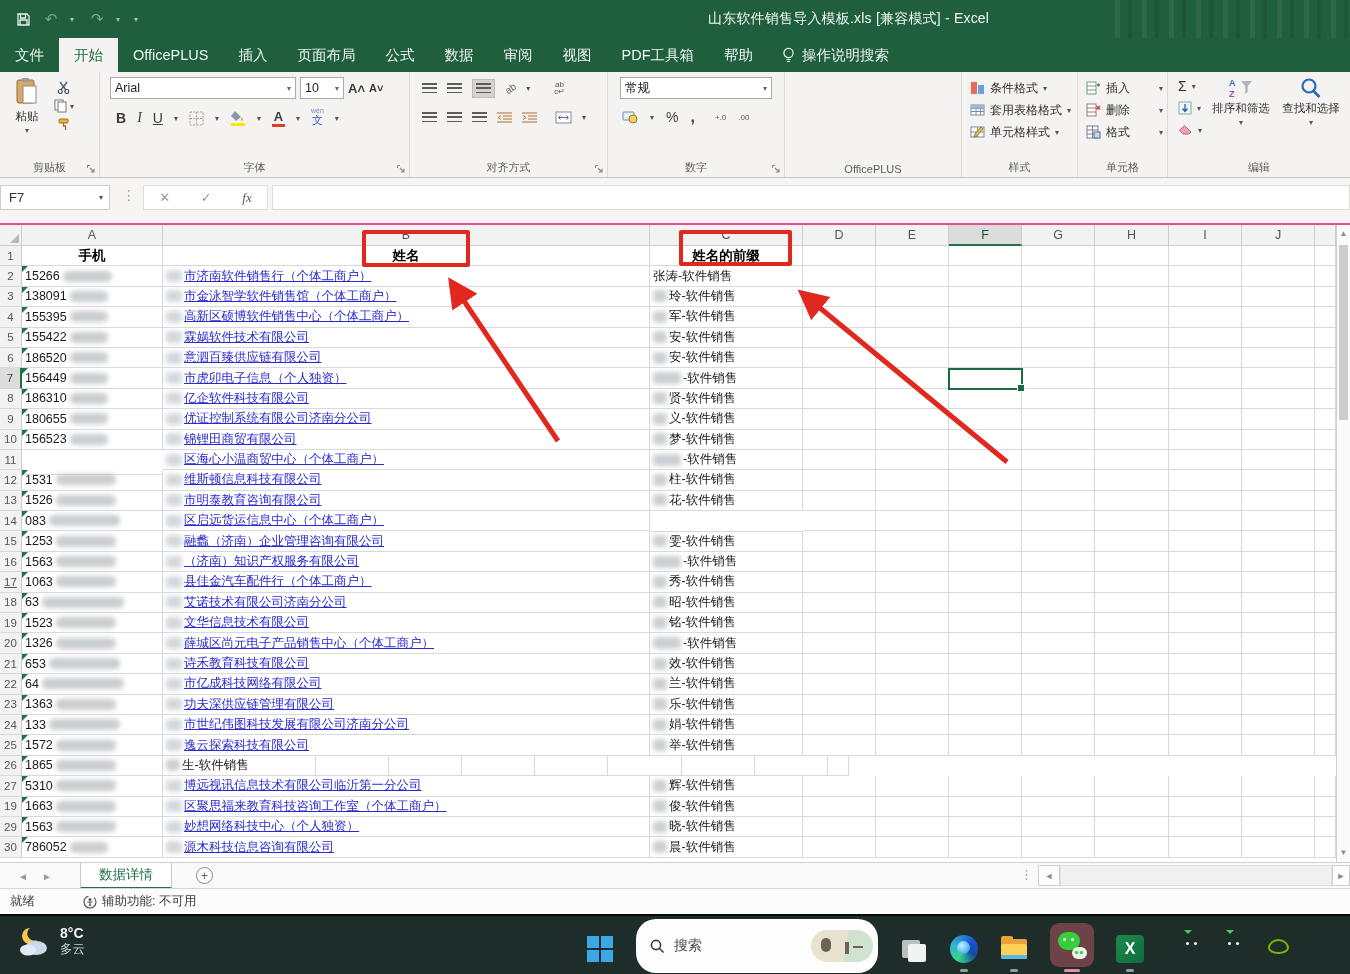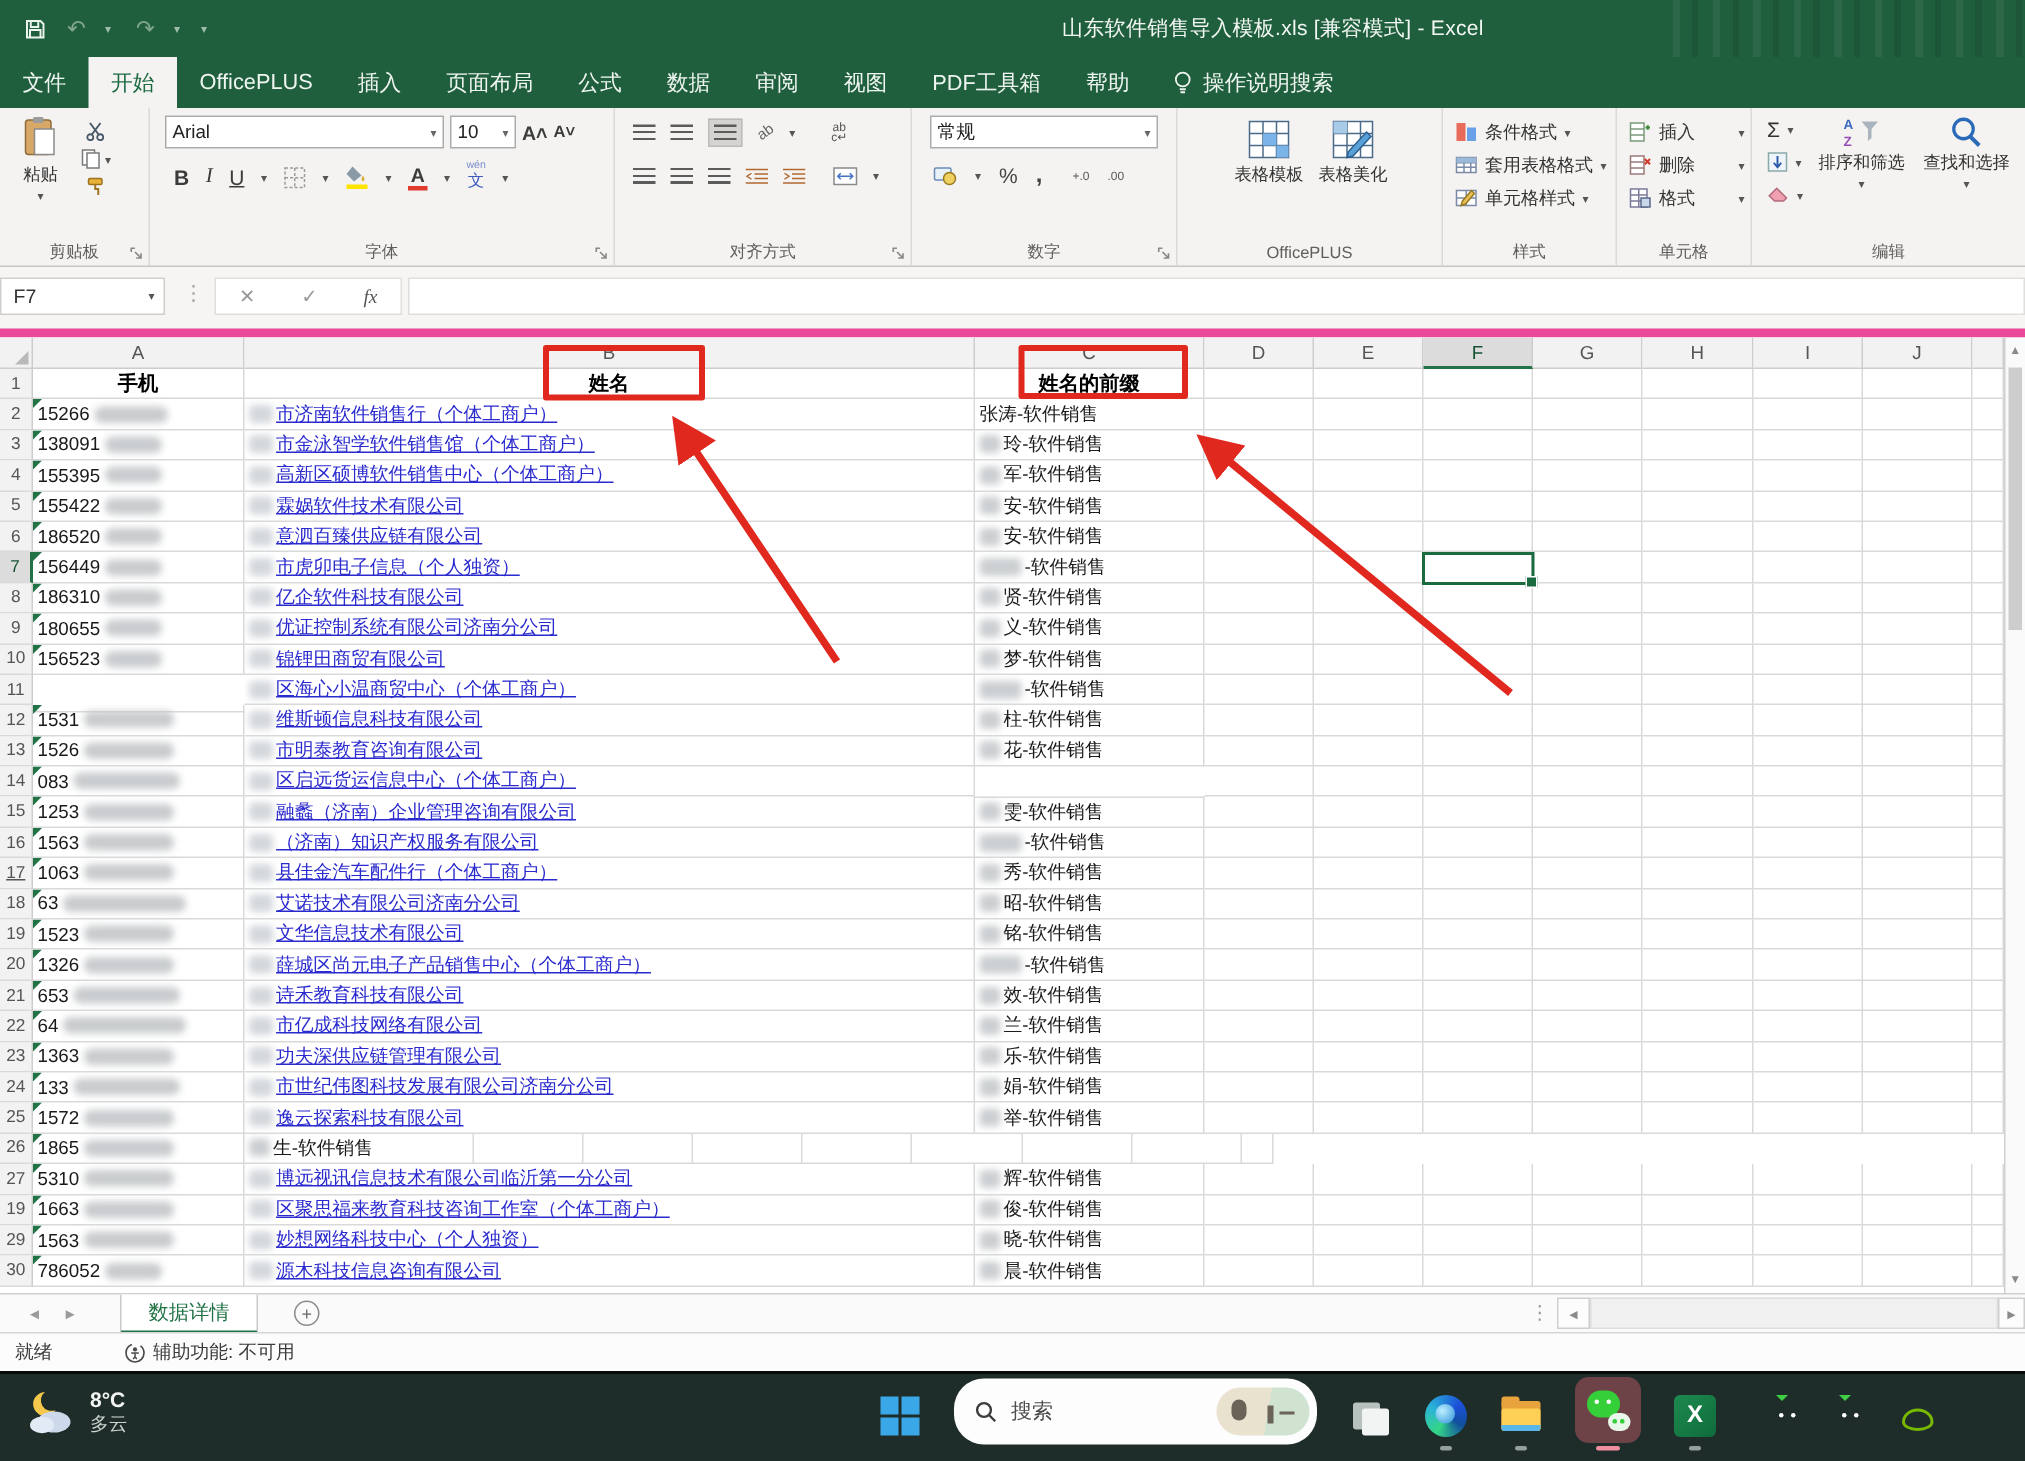--- a/index.html
+++ b/index.html
@@ -33,21 +33,21 @@
   .combo .car{margin-left:auto;font-size:8px;color:#666;}
   .car{font-size:8px;color:#555;}
   .icbtn{display:flex;align-items:center;justify-content:center;color:#3b3b3b;}
   .bigbtn{display:flex;flex-direction:column;align-items:center;justify-content:flex-start;gap:2px;font-size:11.5px;color:#333;}
   .lines{width:15px;height:11px;background:repeating-linear-gradient(to bottom,#5b5b5b 0 1.6px,transparent 1.6px 4.4px);}
   .pressed{background:#d5d3d1;border:1px solid #bdbbb9;}
   .stackitem{display:flex;align-items:center;gap:5px;font-size:12px;color:#333;height:22px;white-space:nowrap;}
   .mini-ic{width:15px;height:14px;flex:none;}
 
   
-  .fbar{position:absolute;left:0;top:178px;width:1350px;height:47px;background:#f6f5f4;border-bottom:6px solid #ec4899;}
+  .fbar{position:absolute;left:0;top:178px;width:1350px;height:47px;background:#f6f5f4;border-bottom:2px solid #ec4899;}
   .namebox{position:absolute;left:0;top:7px;width:110px;height:25px;background:#fff;border:1px solid #d0cecd;display:flex;align-items:center;font-size:13px;color:#333;padding:0 8px;}
   .namebox .car{position:absolute;right:6px;}
   .fdots{position:absolute;left:122px;top:9px;color:#a5a3a1;font-size:14px;}
   .fxbtns{position:absolute;left:143px;top:7px;width:125px;height:25px;background:#fff;border:1px solid #e0dedd;display:flex;align-items:center;justify-content:space-around;color:#9a9896;font-size:13px;}
   .fxbtns .fx{font-style:italic;font-family:"Liberation Serif","DejaVu Serif",serif;color:#555;}
   .finput{position:absolute;left:272px;top:7px;right:0;height:25px;background:#fff;border:1px solid #e0dedd;}
 
   
   .grid{position:absolute;left:0;top:225px;width:1336px;height:637px;overflow:hidden;background:#fff;}
   .g-hrow{display:flex;height:21px;}
@@ -103,21 +103,21 @@
   .taskbar{position:absolute;left:0;top:914px;width:1350px;height:60px;background:#1e2c2a;border-top:2px solid #060a09;}
   .weather{position:absolute;left:14px;top:8px;display:flex;align-items:center;gap:8px;color:#fff;}
   .wtxt .t{font-size:14px;font-weight:bold;color:#f2f5f3;}
   .wtxt .c{font-size:12.5px;color:#c9d4cf;}
   .tb-center{position:absolute;left:586px;top:9px;display:flex;align-items:center;gap:22px;}
   .tb-ic{width:28px;height:28px;position:relative;flex:none;}
   .indic{position:absolute;left:50%;bottom:-9px;transform:translateX(-50%);width:8px;height:3px;border-radius:2px;background:#93a09c;}
   .indic.pink{background:#ef8f9f;width:16px;}
   .startlogo{display:grid;grid-template-columns:12px 12px;grid-template-rows:12px 12px;gap:2px;}
   .startlogo i{background:#3aa7e8;}
-  .searchpill{width:242px;height:44px;background:#fdfdfd;border-radius:20px;display:flex;align-items:center;padding:0 5px 0 14px;gap:9px;margin-top:-6px;}
+  .searchpill{width:242px;height:54px;background:#fdfdfd;border-radius:20px;display:flex;align-items:center;padding:0 5px 0 14px;gap:9px;margin-top:-6px;}
   .searchpill .stxt{font-size:14px;color:#4c4c4c;flex:1;}
   .doodle{width:62px;height:32px;border-radius:16px;background:linear-gradient(100deg,#e9e2cf 0 55%,#cfe3d0 55%);position:relative;overflow:hidden;}
   .doodle i{position:absolute;background:#6b6357;}
   .taskview .b1{position:absolute;left:2px;top:5px;width:18px;height:18px;background:#b9c1be;border-radius:2px;}
   .taskview .b2{position:absolute;left:8px;top:9px;width:18px;height:18px;background:#f2f4f3;border-radius:2px;}
   .edge{width:28px;height:28px;border-radius:50%;background:conic-gradient(from 210deg,#35d687,#2bb3d8 90deg,#1b4fd8 200deg,#124f9e 270deg,#35d687);}
   .edge::after{content:"";position:absolute;left:7px;top:6px;width:13px;height:13px;border-radius:50%;background:radial-gradient(circle at 35% 35%,#bdf0ff,#2b8fd8);}
   .folder .back{position:absolute;left:1px;top:4px;width:26px;height:20px;background:#e8a33d;border-radius:2px;}
   .folder .tab{position:absolute;left:1px;top:1px;width:12px;height:6px;background:#e8a33d;border-radius:2px 2px 0 0;}
   .folder .front{position:absolute;left:1px;top:9px;width:26px;height:15px;background:#ffd056;border-radius:2px;}
@@ -354,40 +354,20 @@
       </div>
       <div class="glabel">数字</div>
       <span class="launcher">
           <svg width="10" height="10" viewBox="0 0 10 10">
             <path d="M1.5 4 V1.5 H4 M4 4 L8 8 M8 4.8 V8 H4.8" fill="none" stroke="#666" stroke-width="1.1"></path>
           </svg>
         </span>
     </div>
 
     <div class="rgroup" style="width:177px;">
-      <div style="display:flex;gap:10px;justify-content:center;padding-top:2px;">
-        <div class="bigbtn">
-          <svg width="30" height="28" viewBox="0 0 30 28">
-              <rect x="2" y="2" width="26" height="24" fill="#fff" stroke="#4a6a8a"></rect>
-              <path d="M2 10 h26 M2 18 h26 M11 2 v24 M20 2 v24" stroke="#4a6a8a"></path>
-              <rect x="11" y="10" width="9" height="8" fill="#7ab4e8"></rect>
-              <rect x="20" y="18" width="8" height="8" fill="#7ab4e8"></rect>
-            </svg>
-          <span>表格模板</span>
-        </div>
-        <div class="bigbtn">
-          <svg width="30" height="28" viewBox="0 0 30 28">
-              <rect x="2" y="2" width="26" height="24" fill="#fff" stroke="#4a6a8a"></rect>
-              <path d="M2 10 h26 M2 18 h26 M11 2 v24 M20 2 v24" stroke="#4a6a8a"></path>
-              <rect x="2" y="2" width="9" height="8" fill="#a8cce8"></rect>
-              <path d="M27 12 l-12 13 -4 1 1 -4 12 -13 z" fill="#5aa0d8" stroke="#2a6090"></path>
-            </svg>
-          <span>表格美化</span>
-        </div>
-      </div>
       <div class="glabel">OfficePLUS</div>
     </div>
 
     <div class="rgroup" style="width:116px;padding-left:8px;">
       <div class="stackitem">
         <svg class="mini-ic" viewBox="0 0 15 14">
             <rect x="1" y="1" width="6" height="12" fill="#e86a5a"></rect>
             <rect x="8" y="4" width="6" height="9" fill="#6aa0e8"></rect>
           </svg>
         <span>条件格式</span>

